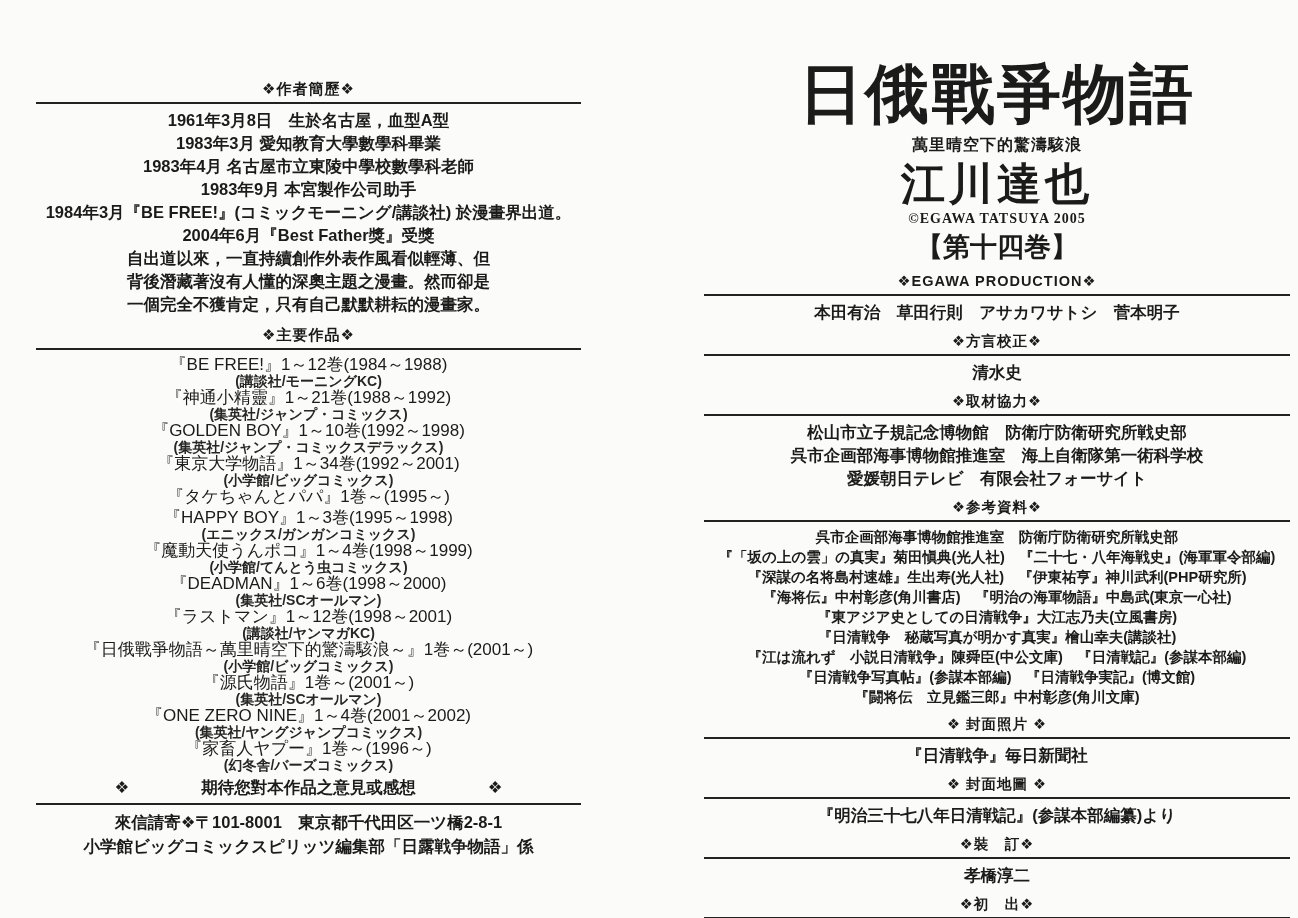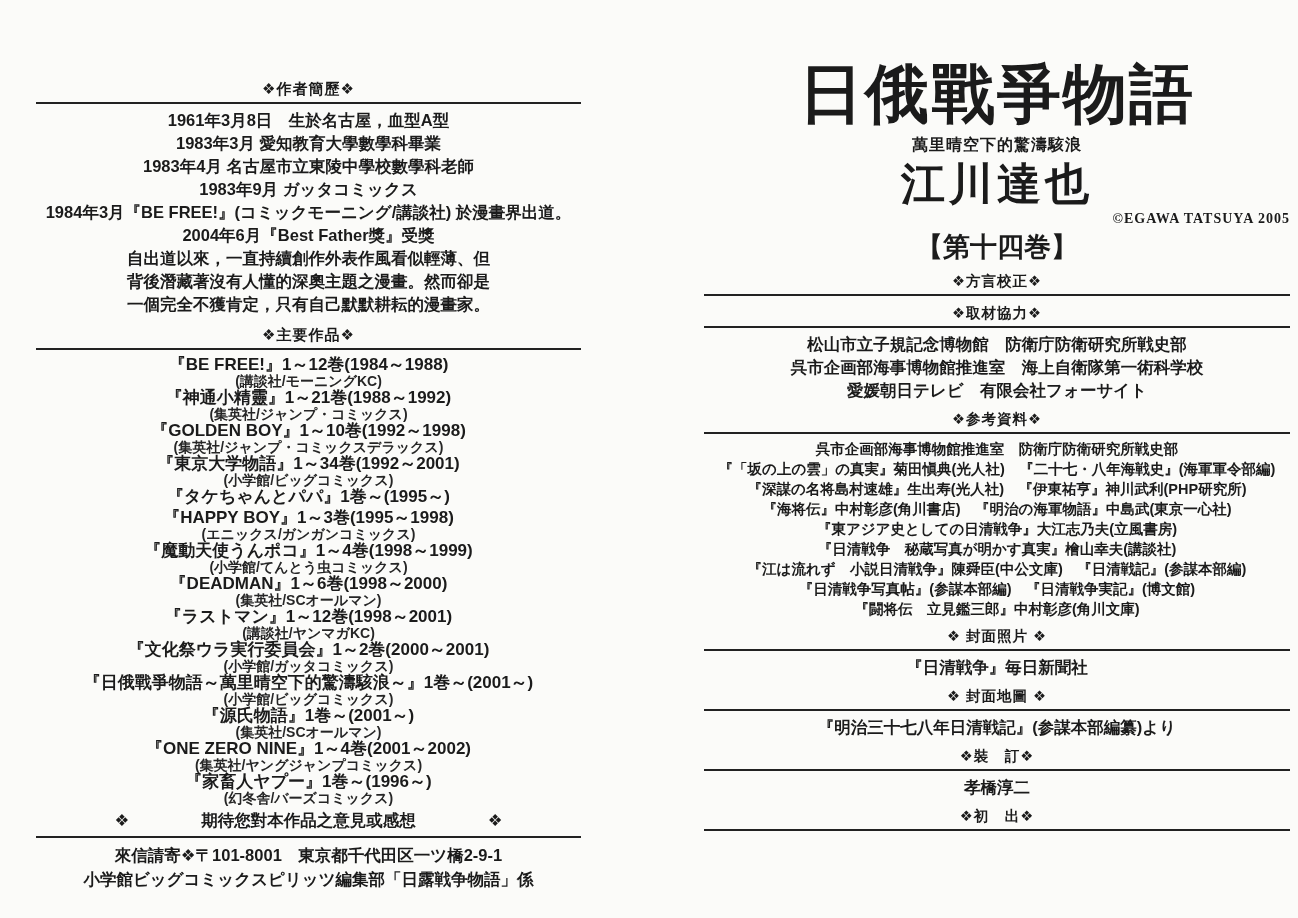--- a/index.html
+++ b/index.html
@@ -15,34 +15,34 @@
   .page-right{left:704px;top:60px;width:586px;}
 
   .sec-head{font-size:15px;font-weight:bold;letter-spacing:1px;line-height:18px;}
   .rule{border:0;border-top:2px solid #222;margin:4px 0 5px 0;width:100%;}
 
   
   .bio{margin-bottom:10px;}
   .bio-line{font-size:16.5px;font-weight:bold;line-height:23px;white-space:nowrap;}
   .works{margin-top:3px;}
   .work{margin-bottom:1px;}
-  .work-title{font-size:17px;font-weight:bold;line-height:20px;white-space:nowrap;}
+  .work-title{font-size:17px;font-weight:normal;line-height:20px;white-space:nowrap;}
   .work-pub{font-size:14px;font-weight:bold;line-height:12px;color:#262626;}
   .feedback-row{display:flex;justify-content:center;align-items:center;gap:72px;
     font-size:16.5px;font-weight:bold;line-height:24px;margin-top:4px;}
   .addr-line{font-size:16.5px;font-weight:bold;line-height:24px;white-space:pre-line;}
 
   
   .book-title{margin:0;font-family:"Liberation Serif","DejaVu Serif",serif;
     font-size:64px;font-weight:bold;line-height:70px;letter-spacing:2px;white-space:nowrap;text-align:center;}
   .book-subtitle{font-size:16px;font-weight:bold;line-height:30px;letter-spacing:1px;}
   .book-author{font-family:"Liberation Serif","DejaVu Serif",serif;
     font-size:44px;font-weight:bold;line-height:50px;letter-spacing:4px;}
   .book-copyright{font-family:"Liberation Serif","DejaVu Serif",serif;
-    font-size:14px;font-weight:bold;line-height:18px;letter-spacing:1px;text-align:right;}
+    font-size:14px;font-weight:bold;line-height:18px;letter-spacing:1px;}
   .book-volume{font-family:"Liberation Serif","DejaVu Serif",serif;
     font-size:27px;font-weight:bold;line-height:34px;margin-top:2px;}
   .credit-sec{margin-top:8px;}
   .credit-sec .sec-head{font-size:14.5px;}
   .credit-lines{font-size:16.5px;font-weight:bold;line-height:23px;white-space:pre-line;}
   .credit-lines.sm{font-size:14.5px;line-height:20px;}
 </style>
 </head>
 <body>
 
@@ -53,21 +53,21 @@
     <hr class="rule">
 
     <div class="bio">
 
         <div class="bio-line">1961年3月8日　生於名古屋，血型A型</div>
 
         <div class="bio-line">1983年3月 愛知教育大學數學科畢業</div>
 
         <div class="bio-line">1983年4月 名古屋市立東陵中學校數學科老師</div>
 
-        <div class="bio-line">1983年9月 ガッタコミックス</div>
+        <div class="bio-line">1983年9月 本宮製作公司助手</div>
 
         <div class="bio-line">1984年3月『BE FREE!』(コミックモーニング/講談社) 於漫畫界出道。</div>
 
         <div class="bio-line">2004年6月『Best Father獎』受獎</div>
 
         <div class="bio-line">自出道以來，一直持續創作外表作風看似輕薄、但</div>
 
         <div class="bio-line">背後潛藏著沒有人懂的深奧主題之漫畫。然而卻是</div>
 
         <div class="bio-line">一個完全不獲肯定，只有自己默默耕耘的漫畫家。</div>
@@ -115,24 +115,20 @@
         <div class="work">
           <div class="work-title">『DEADMAN』1～6巻(1998～2000)</div>
           <div class="work-pub">(集英社/SCオールマン)</div>
         </div>
 
         <div class="work">
           <div class="work-title">『ラストマン』1～12巻(1998～2001)</div>
           <div class="work-pub">(講談社/ヤンマガKC)</div>
         </div>
 
-        <div class="work">
-          <div class="work-title">『文化祭ウラ実行委員会』1～2巻(2000～2001)</div>
-          <div class="work-pub">(小学館/ガッタコミックス)</div>
-        </div>
 
         <div class="work">
           <div class="work-title">『日俄戰爭物語～萬里晴空下的驚濤駭浪～』1巻～(2001～)</div>
           <div class="work-pub">(小学館/ビッグコミックス)</div>
         </div>
 
         <div class="work">
           <div class="work-title">『源氏物語』1巻～(2001～)</div>
           <div class="work-pub">(集英社/SCオールマン)</div>
         </div>
@@ -150,39 +146,45 @@
 
     <div class="feedback-row">
       <span>❖</span>
       <span>期待您對本作品之意見或感想</span>
       <span>❖</span>
     </div>
     <hr class="rule">
 
     <div>
 
-        <div class="addr-line">來信請寄❖〒101-8001　東京都千代田区一ツ橋2-9-1</div>
+        <div class="addr-line">來信請寄❖〒101-8001　東京都千代田区一ツ橋2-8-1</div>
 
         <div class="addr-line">小学館ビッグコミックスピリッツ編集部「日露戦争物語」係</div>
       </div>
   </section>
 
   <section class="page page-right">
     <h1 class="book-title">日俄戰爭物語</h1>
     <div class="book-subtitle">萬里晴空下的驚濤駭浪</div>
     <div class="book-author">江川達也</div>
     <div class="book-copyright">©EGAWA TATSUYA 2005</div>
     <div class="book-volume">【第十四巻】</div>
 
     <div>
 
+        <div class="credit-sec">
+          <div class="sec-head">❖EGAWA PRODUCTION❖</div>
+          <hr class="rule">
+          <div class="credit-lines lg">本田有治　草田行則　アサカワサトシ　菅本明子</div>
+        </div>
 
         <div class="credit-sec">
           <div class="sec-head">❖方言校正❖</div>
           <hr class="rule">
+          <div class="credit-lines lg">清水史</div>
         </div>
 
         <div class="credit-sec">
           <div class="sec-head">❖取材協力❖</div>
           <hr class="rule">
           <div class="credit-lines lg">松山市立子規記念博物館　防衛庁防衛研究所戦史部
 呉市企画部海事博物館推進室　海上自衛隊第一術科学校
 愛媛朝日テレビ　有限会社フォーサイト</div>
         </div>
 

